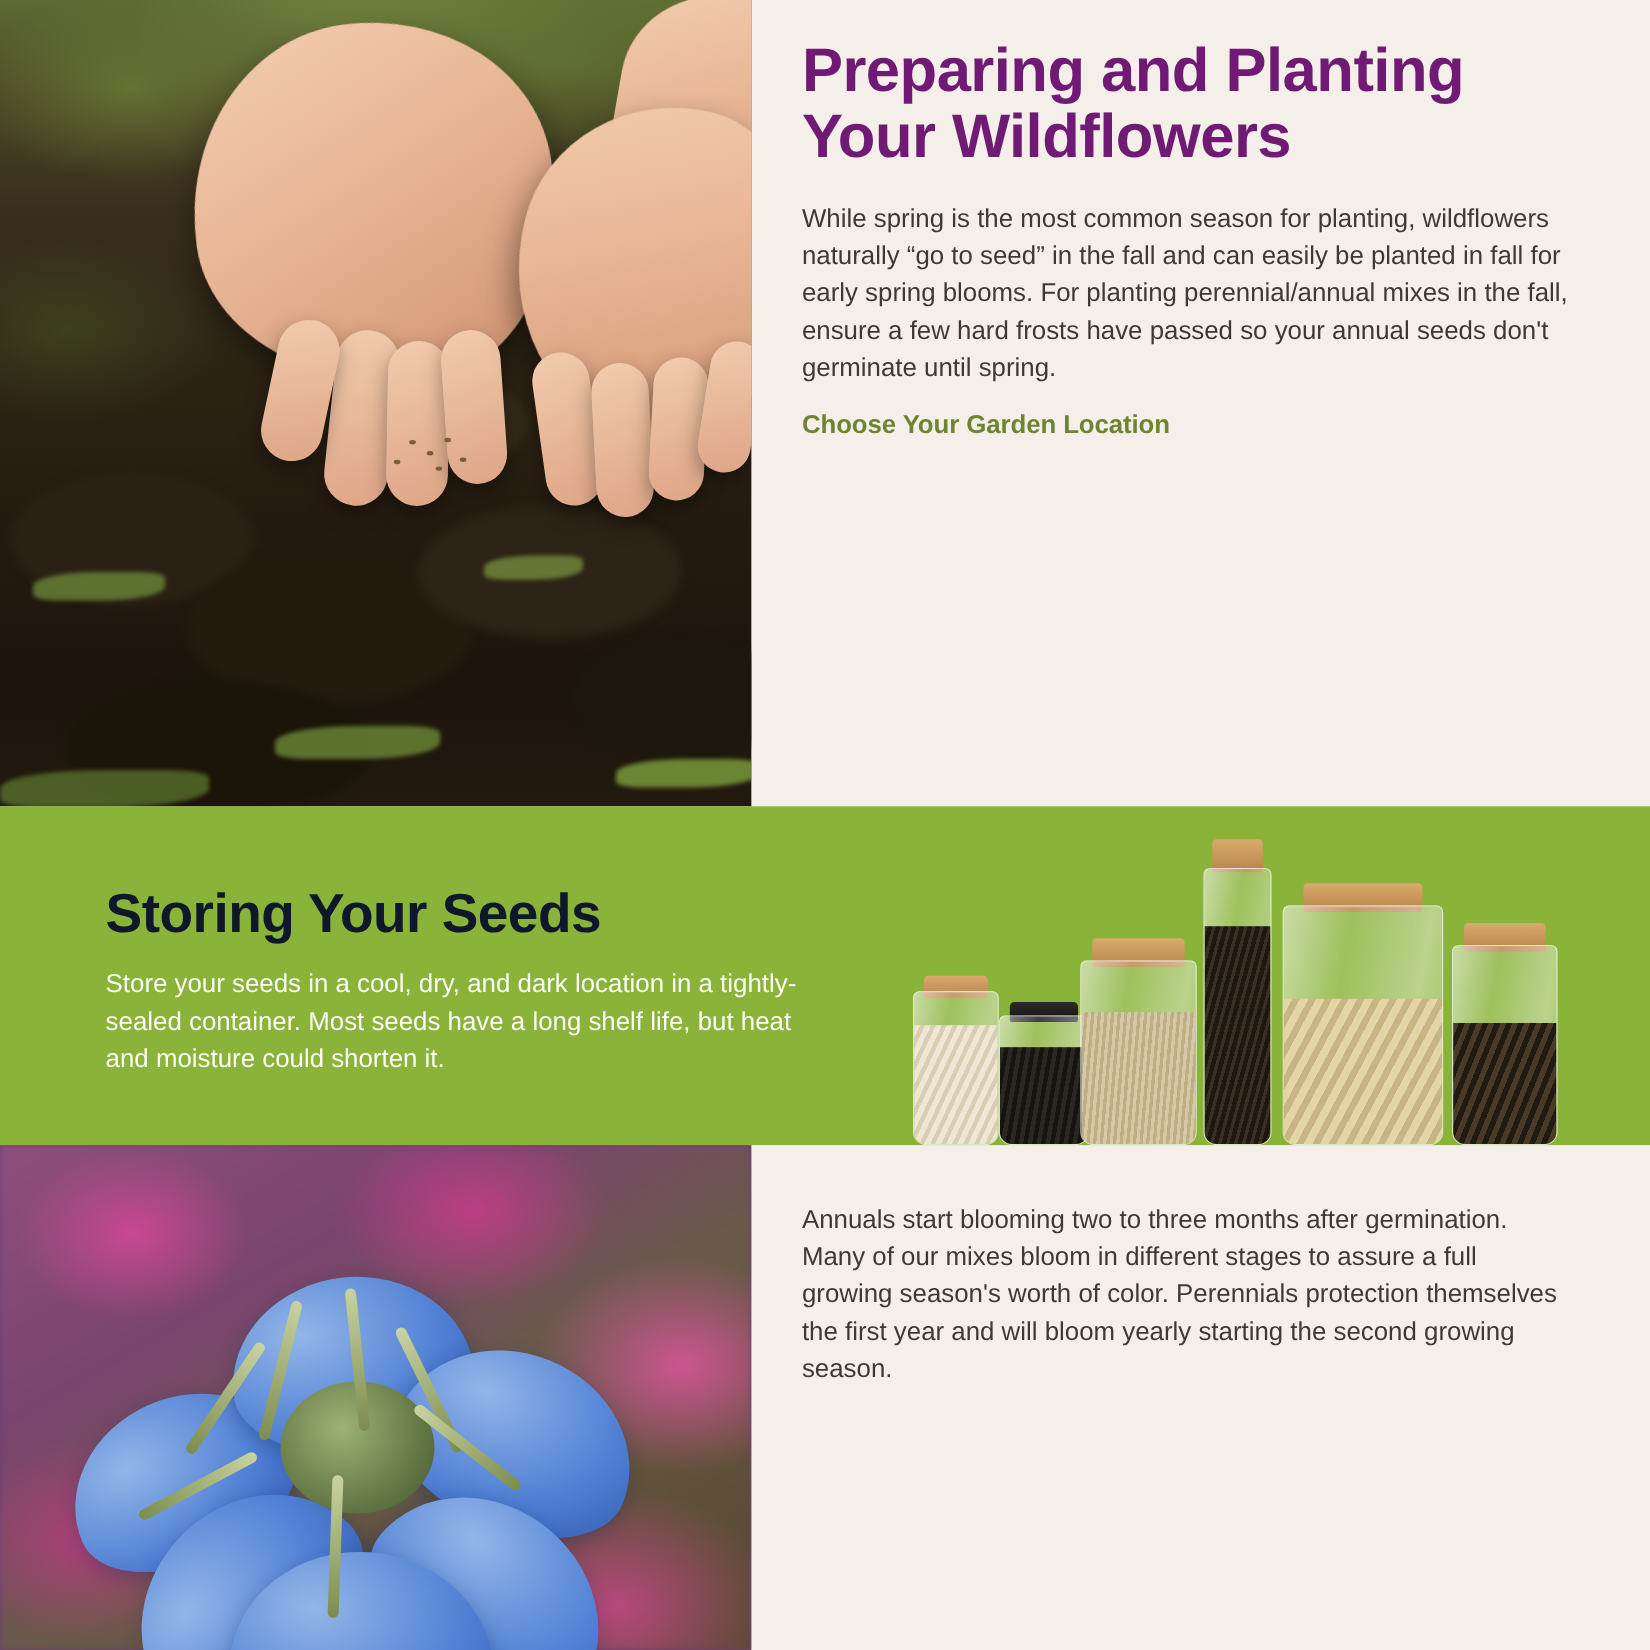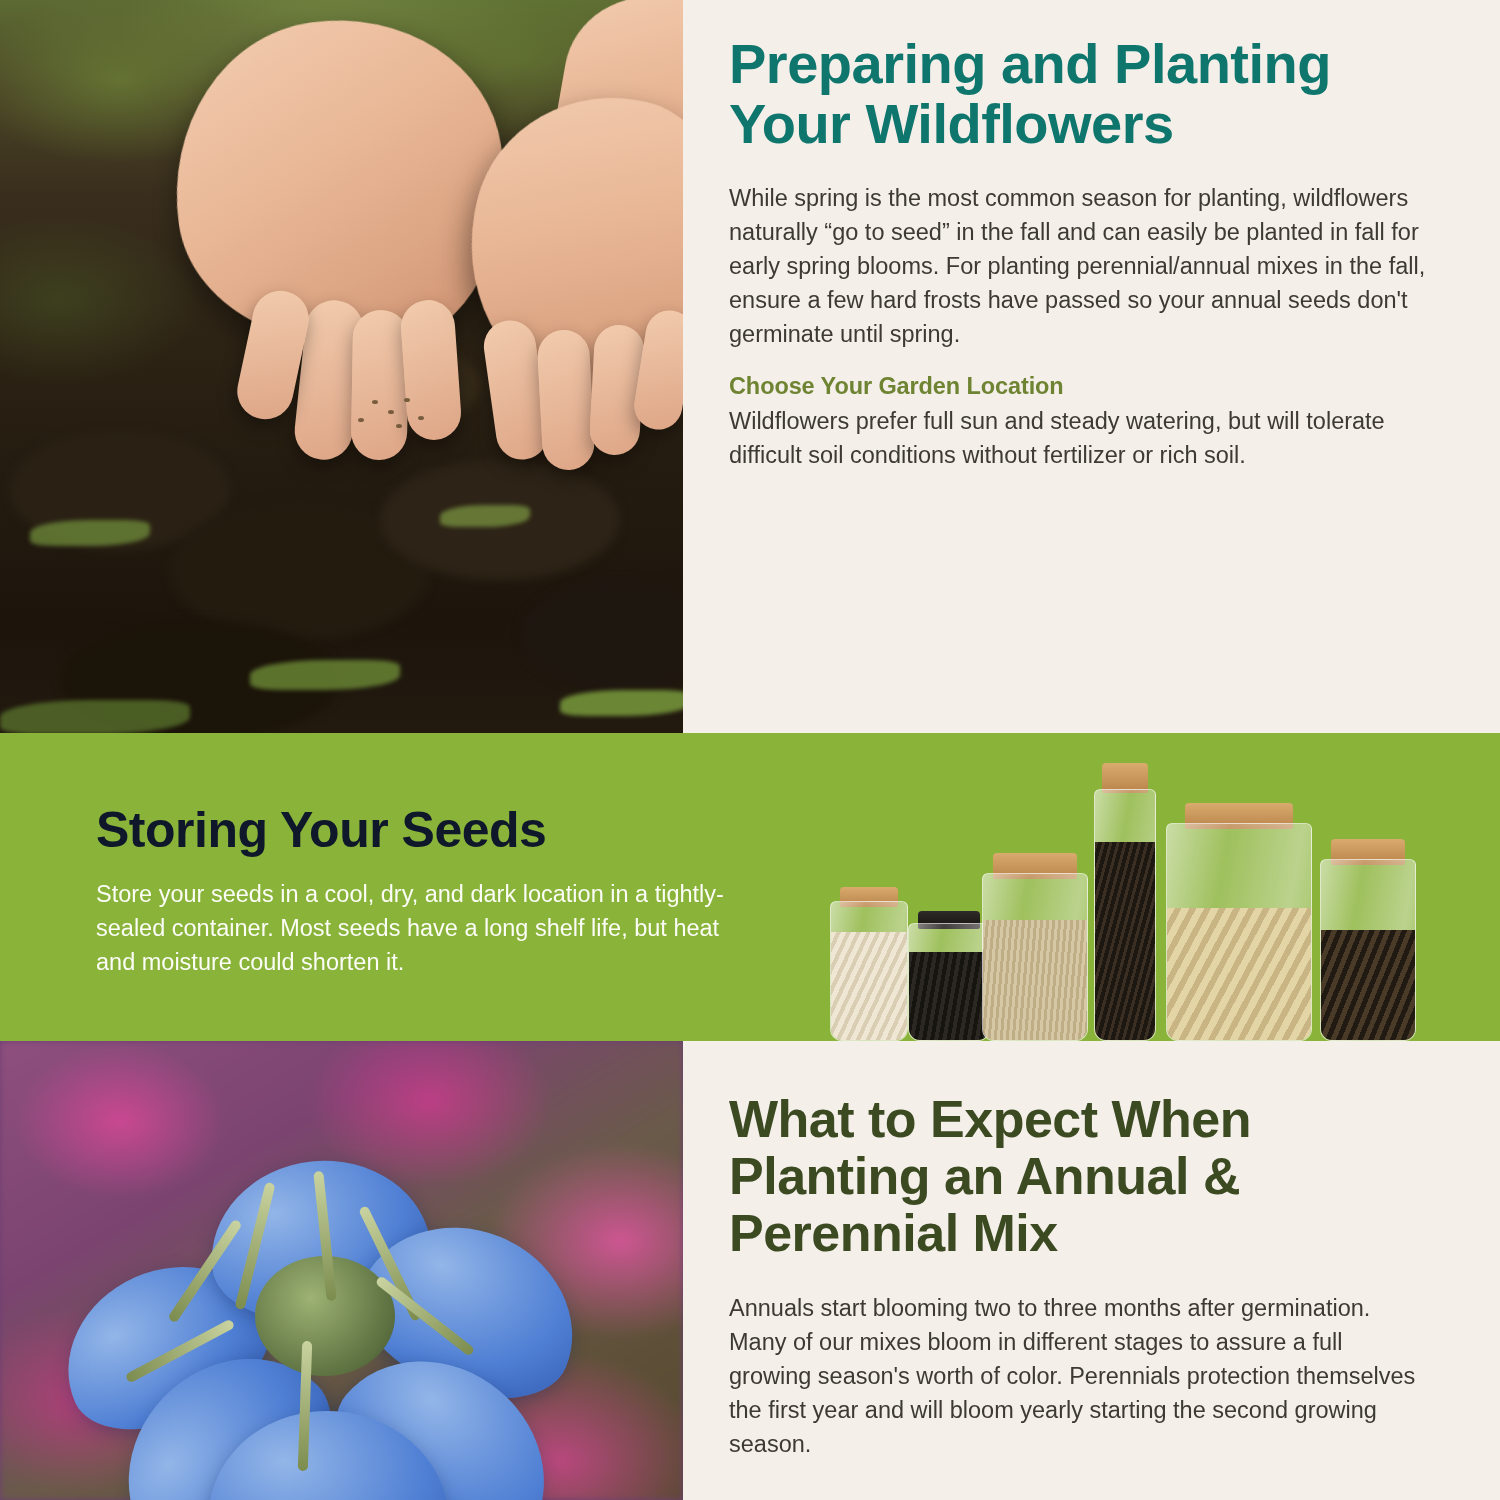--- a/index.html
+++ b/index.html
@@ -96,21 +96,21 @@
   }
 
   .text-top {
     flex: 1;
     padding: 34px 70px 0 46px;
   }
   h1.title-dark {
     font-size: 56px;
     line-height: 1.08;
     font-weight: 700;
-    color: #0f766e;
+    color: #701a75;
     letter-spacing: -0.5px;
     margin-bottom: 26px;
   }
   .subhead {
     font-size: 23.5px;
     font-weight: 700;
     color: #6f8432;
     margin-bottom: 4px;
     letter-spacing: -0.1px;
   }
@@ -274,21 +274,20 @@
       <div class="seed-dot" style="left:418px; top:416px;"></div>
       <div class="seed-dot" style="left:358px; top:418px;"></div>
     </div>
 
     <div class="text-top">
       <h1 class="title-dark">Preparing and Planting Your Wildflowers</h1>
 
       <p class="body-dark">While spring is the most common season for planting, wildflowers naturally “go to seed” in the fall and can easily be planted in fall for early spring blooms. For planting perennial/annual mixes in the fall, ensure a few hard frosts have passed so your annual seeds don't germinate until spring.</p>
 
       <div class="subhead">Choose Your Garden Location</div>
-      <p class="body-dark">Wildflowers prefer full sun and steady watering, but will tolerate difficult soil conditions without fertilizer or rich soil.</p>
 
     </div>
   </div>
 
   <div class="section-green">
     <div class="green-text">
       <h2 class="title-light">Storing Your Seeds</h2>
       <p class="body-light">Store your seeds in a cool, dry, and dark location in a tightly-sealed container. Most seeds have a long shelf life, but heat and moisture could shorten it.</p>
     </div>
 
@@ -354,18 +353,17 @@
       <div class="stamen" style="left:200px; top:170px; width:10px; height:120px; transform:rotate(34deg);"></div>
       <div class="stamen" style="left:250px; top:140px; width:10px; height:130px; transform:rotate(14deg);"></div>
       <div class="stamen" style="left:320px; top:130px; width:10px; height:130px; transform:rotate(-6deg);"></div>
       <div class="stamen" style="left:385px; top:160px; width:10px; height:125px; transform:rotate(-26deg);"></div>
       <div class="stamen" style="left:420px; top:215px; width:10px; height:120px; transform:rotate(-52deg);"></div>
       <div class="stamen" style="left:175px; top:250px; width:10px; height:120px; transform:rotate(62deg);"></div>
       <div class="stamen" style="left:300px; top:300px; width:10px; height:130px; transform:rotate(2deg);"></div>
     </div>
 
     <div class="text-bottom">
-      <h2 class="title-dark2">What to Expect When Planting an Annual &amp; Perennial Mix</h2>
       <p class="body-dark last">Annuals start blooming two to three months after germination. Many of our mixes bloom in different stages to assure a full growing season's worth of color. Perennials protection themselves the first year and will bloom yearly starting the second growing season.</p>
     </div>
   </div>
 
 </div>
 
 </body></html>

